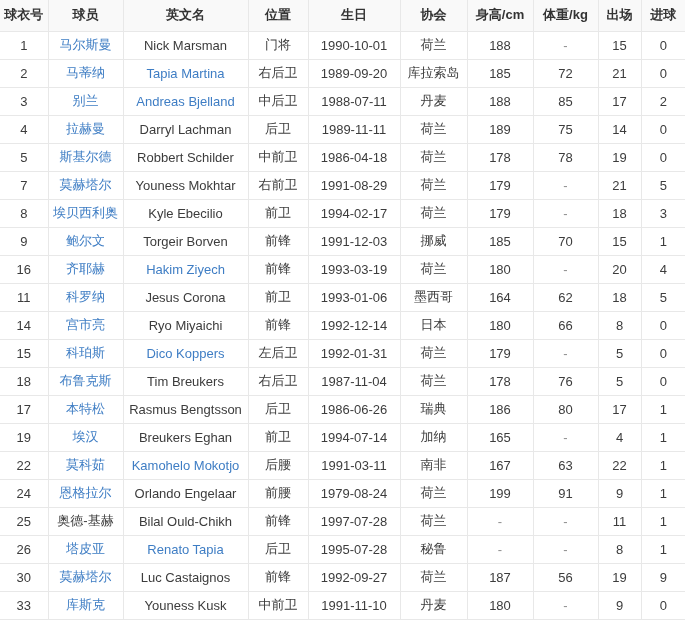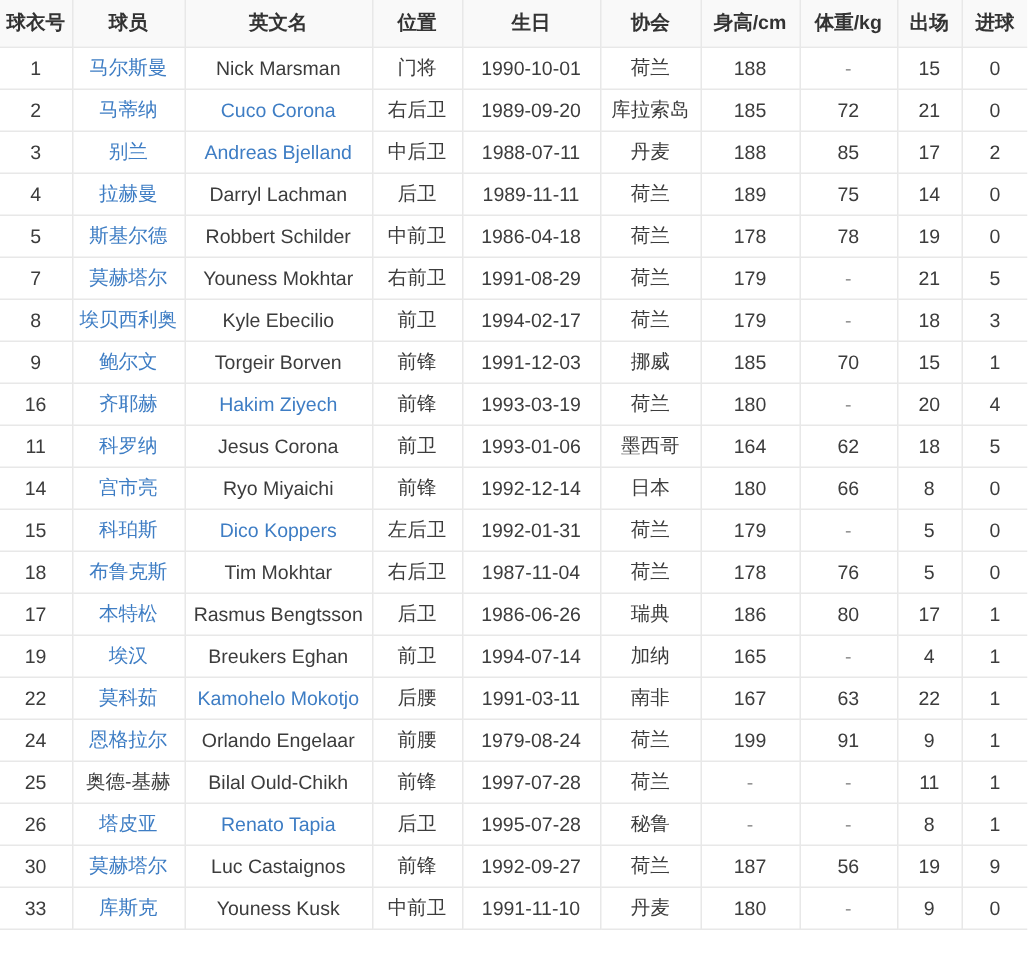--- a/index.html
+++ b/index.html
@@ -96,21 +96,21 @@
         <td><span>1990-10-01</span></td>
         <td><span>荷兰</span></td>
         <td><span>188</span></td>
         <td><span class="dash">-</span></td>
         <td><span>15</span></td>
         <td><span>0</span></td>
       </tr>
       <tr>
         <td><span>2</span></td>
         <td><a class="lnk">马蒂纳</a></td>
-        <td><a class="lnk">Cuco Corona</a></td>
+        <td><a class="lnk">Tapia Martina</a></td>
         <td><span>右后卫</span></td>
         <td><span>1989-09-20</span></td>
         <td><span>库拉索岛</span></td>
         <td><span>185</span></td>
         <td><span>72</span></td>
         <td><span>21</span></td>
         <td><span>0</span></td>
       </tr>
       <tr>
         <td><span>3</span></td>
@@ -228,21 +228,21 @@
         <td><span>1992-01-31</span></td>
         <td><span>荷兰</span></td>
         <td><span>179</span></td>
         <td><span class="dash">-</span></td>
         <td><span>5</span></td>
         <td><span>0</span></td>
       </tr>
       <tr>
         <td><span>18</span></td>
         <td><a class="lnk">布鲁克斯</a></td>
-        <td><span>Tim Mokhtar</span></td>
+        <td><span>Tim Breukers</span></td>
         <td><span>右后卫</span></td>
         <td><span>1987-11-04</span></td>
         <td><span>荷兰</span></td>
         <td><span>178</span></td>
         <td><span>76</span></td>
         <td><span>5</span></td>
         <td><span>0</span></td>
       </tr>
       <tr>
         <td><span>17</span></td>

